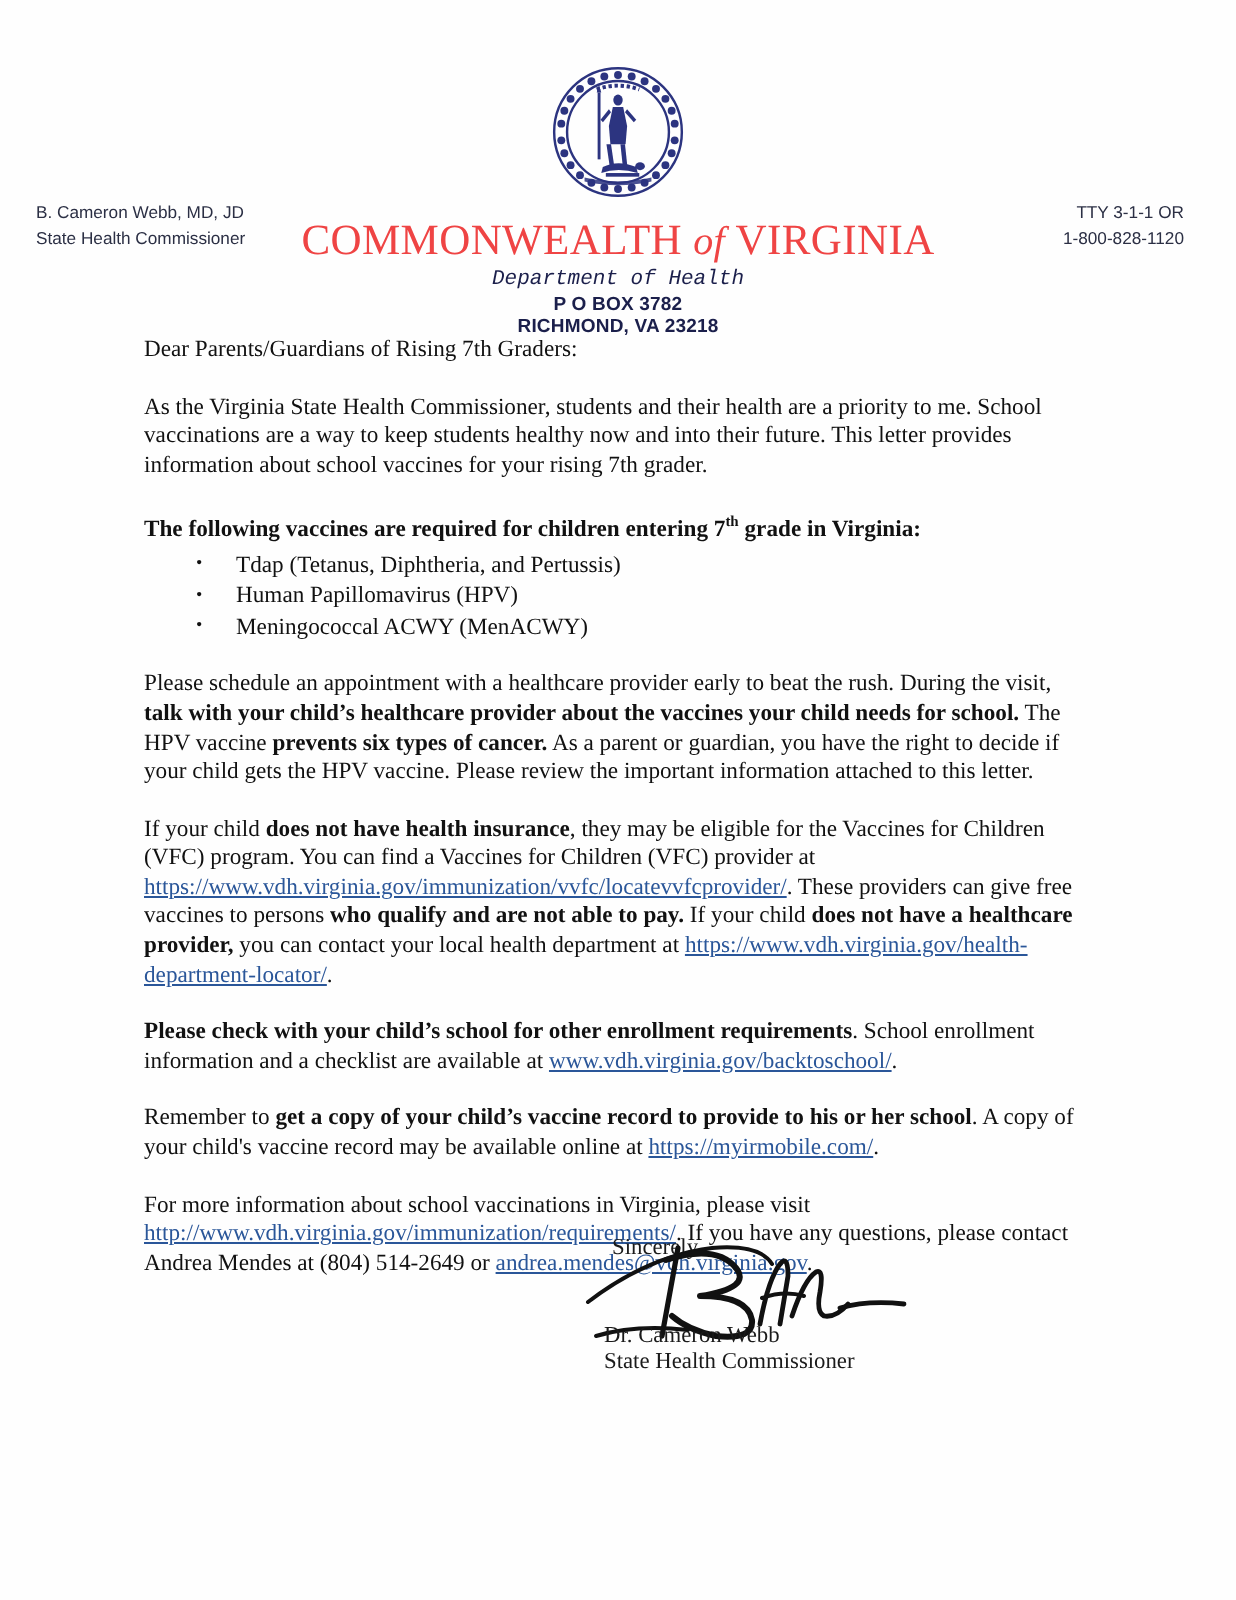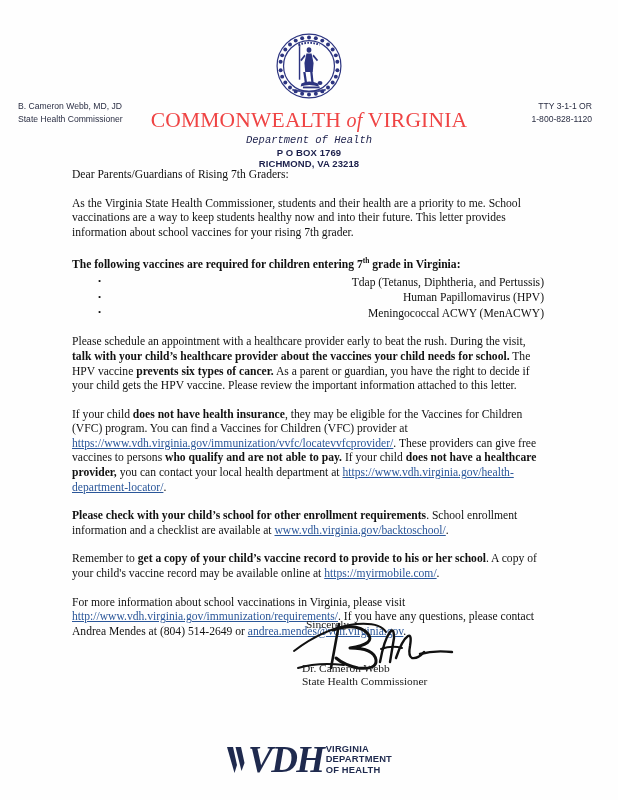--- a/index.html
+++ b/index.html
@@ -117,21 +117,20 @@
   }
   sup { font-size: 7.5px; vertical-align: super; }
   ul.vaccines {
     margin: 0 0 14px 0;
     padding-left: 46px;
     list-style: none;
   }
   ul.vaccines li {
     position: relative;
     line-height: 15.5px;
-    text-align: right;
   }
   ul.vaccines li::before {
     content: "\2022";
     position: absolute;
     left: -20px;
     top: -0.5px;
     font-size: 9px;
   }
   b, strong { font-weight: bold; }
   a.link {
@@ -255,21 +254,21 @@
     </div>
 
     <div class="lh-title">
       <span>COMMONWEALTH</span>
       <span class="of">of</span>
       <span>VIRGINIA</span>
     </div>
 
     <div class="lh-sub">
       <span class="dept">Department of Health</span>
-      <span class="addr">P O BOX 1769</span>
+      <span class="addr">P O BOX 3782</span>
       <span class="addr">RICHMOND, VA 23218</span>
     </div>
 
     <div class="lh-left">
       <div>B. Cameron Webb, MD, JD</div>
       <div>State Health Commissioner</div>
     </div>
 
     <div class="lh-right">
       <div>TTY 3-1-1 OR</div>
@@ -316,28 +315,14 @@
         <path d="M112 40 Q118 22 124 18 Q128 16 126 28 Q124 38 128 40 Q134 41 140 34" stroke-width="2.4"></path>
         <path d="M136 36 Q150 32 168 34" stroke-width="2.4"></path>
         <path d="M14 50 Q34 44 60 47" stroke-width="2"></path>
       </g>
     </svg>
 
     <div class="sig-name">Dr. Cameron Webb</div>
     <div class="sig-name">State Health Commissioner</div>
   </div>
 
-  <div class="vdh-logo">
-    <div class="vdh-inner">
-      <svg width="22" height="30" viewBox="0 0 22 30">
-        <path d="M1 2 L7 2 L11 20 L8.5 28 Z" fill="#1f2a4e"></path>
-        <path d="M9.5 2 L15 2 L18.5 18 L15.5 26 Z" fill="#1f2a4e"></path>
-      </svg>
-      <div class="vdh-mark">VDH</div>
-      <div class="vdh-words">
-        <span>VIRGINIA</span>
-        <span>DEPARTMENT</span>
-        <span>OF HEALTH</span>
-      </div>
-    </div>
-  </div>
 
 </div>
 
 </body></html>

